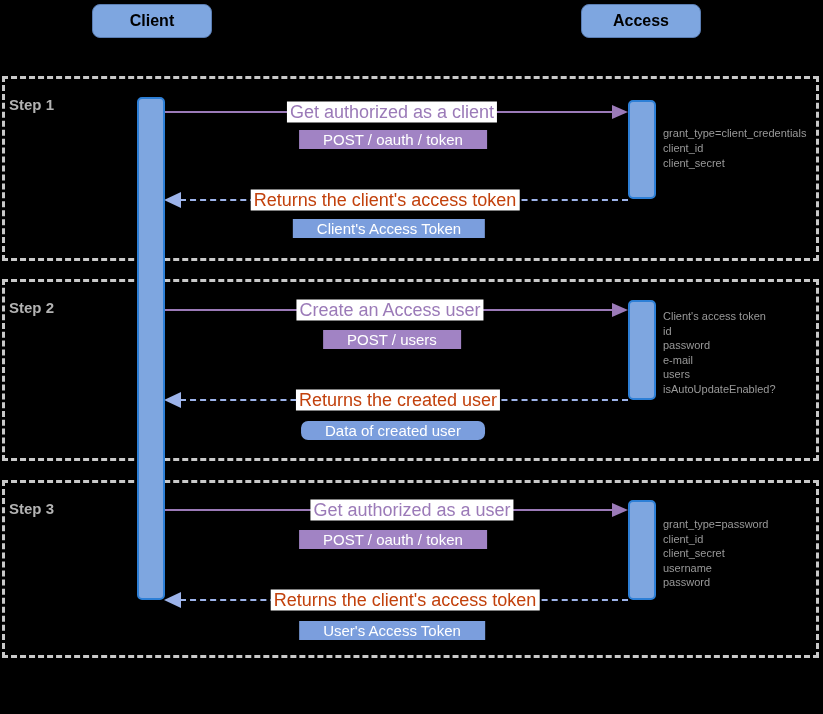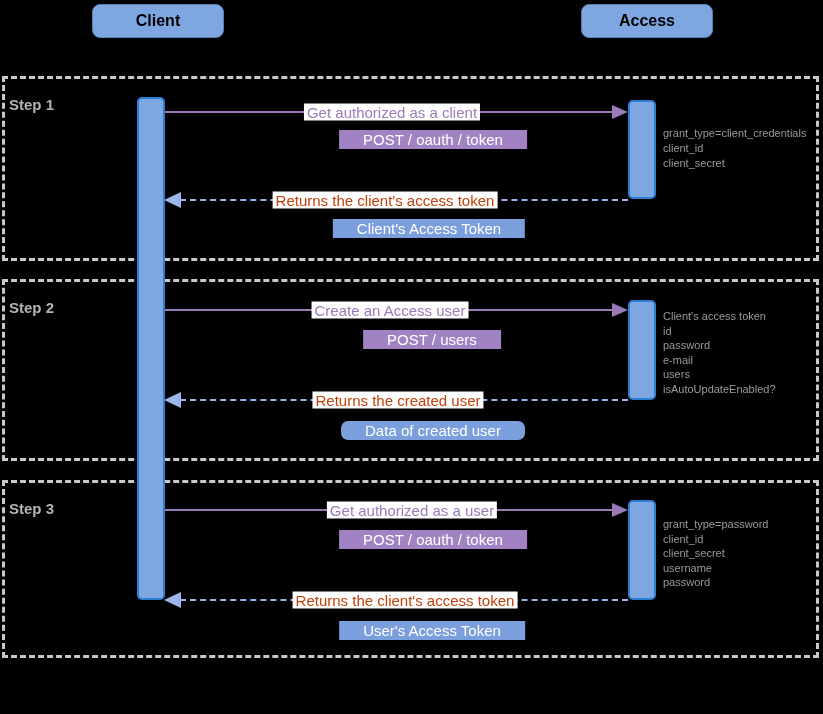--- a/index.html
+++ b/index.html
@@ -1,21 +1,21 @@
 <!DOCTYPE html>
 <html><head>
 <meta charset="utf-8">
 <style>
   html,body{margin:0;padding:0;background:#000;}
   .canvas{
     position:relative;width:823px;height:714px;background:#000;
     font-family:"Liberation Sans",sans-serif;overflow:hidden;
   }
   .actor{
-    position:absolute;top:4px;width:132px;height:34px;box-sizing:border-box;
+    position:absolute;top:4px;width:120px;height:34px;box-sizing:border-box;
     background:#7ea6e0;border:1px solid #5a7db2;border-radius:8px;
     color:#000;font-weight:bold;font-size:16px;
     display:flex;align-items:center;justify-content:center;z-index:2;
   }
   .step-box{
     position:absolute;left:2px;width:817px;box-sizing:border-box;
     border:3px dashed #c9c9c9;z-index:1;
   }
   .step-label{
     position:absolute;left:9px;top:8px;color:#b3b3b3;
@@ -32,27 +32,27 @@
     border-left:16px solid #9b7ab8;
   }
   .res-line{position:absolute;height:0;border-top:2px dashed #9db4ea;z-index:3;}
   .res-head{
     position:absolute;width:0;height:0;z-index:4;
     border-top:8px solid transparent;border-bottom:8px solid transparent;
     border-right:17px solid #9db4ea;
   }
   .msg{
     position:absolute;transform:translate(-50%,-50%);background:#ffffff;
-    padding:0 3px;font-size:15px;white-space:nowrap;z-index:6;
+    padding:0 3px;font-size:18px;white-space:nowrap;z-index:6;
   }
   .msg.purple{color:#9b7ab8;}
   .msg.blue{color:#c2410c;}
   .badge{
     position:absolute;transform:translateX(-50%);
-    padding:1px 24px;font-size:15px;color:#fff;white-space:nowrap;z-index:6;margin-left:40px;
+    padding:1px 24px;font-size:15px;color:#fff;white-space:nowrap;z-index:6;
   }
   .badge.purple{background:#a183c4;}
   .badge.blue{background:#7b9edd;}
   .params{position:absolute;left:663px;color:#999999;font-size:11px;z-index:6;}
   .params.lh15 div{line-height:15px;}
   .params.lh14 div{line-height:14.5px;}
 </style>
 </head>
 <body>
 

